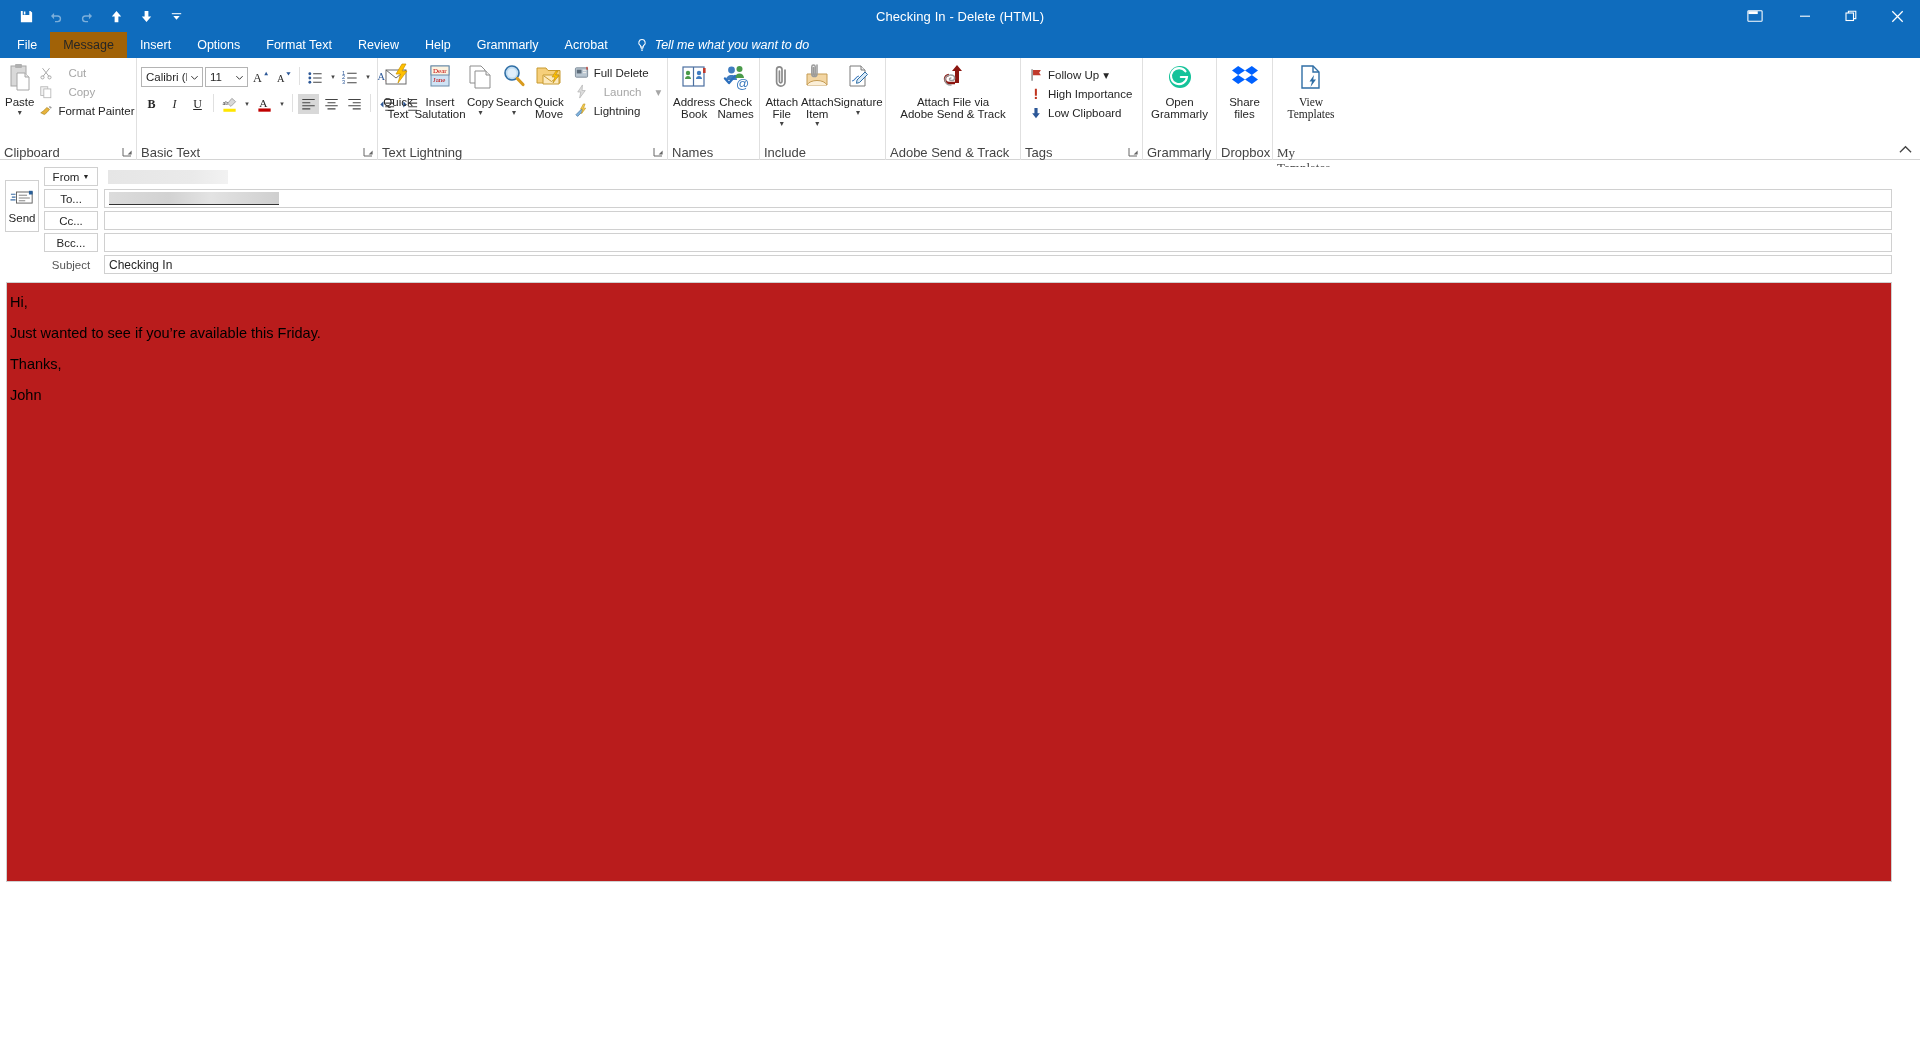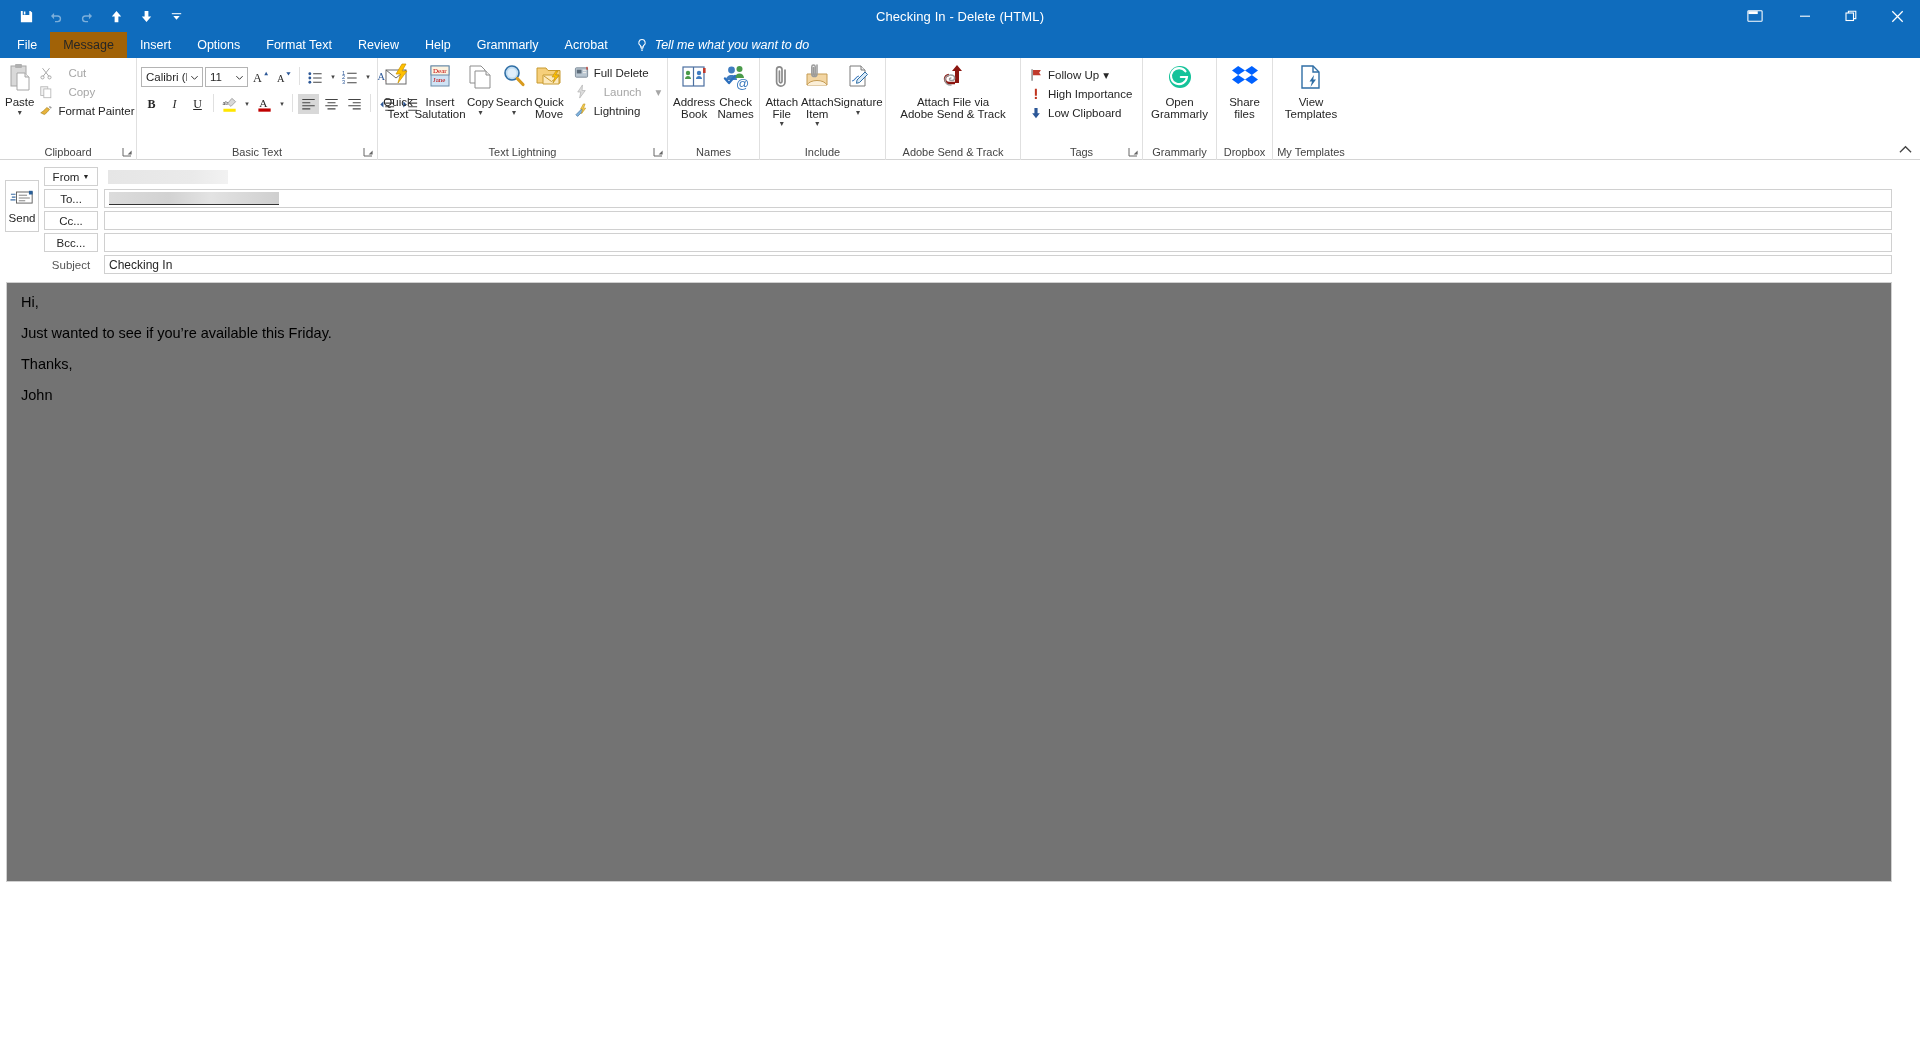--- a/index.html
+++ b/index.html
@@ -85,23 +85,22 @@
     height: 102px;
   }
   .rgroup-body {
     flex: 1;
     display: flex;
     align-items: flex-start;
     padding: 3px 4px 0 4px;
   }
   .rgroup-label {
     height: 15px;
-    font-size: 11px;
+    font-size: 13px;
     color: #444;
-    text-align: center;
     line-height: 15px;
     position: relative;
     padding: 0 4px;
   }
   .dialog-launcher {
     position: absolute; right: 3px; bottom: 2px;
     width: 11px; height: 11px;
     color: #555;
   }
 
@@ -209,23 +208,23 @@
     background: linear-gradient(90deg,#dcdcdc 0%,#d2d2d2 35%,#e3e3e3 60%,#cfcfcf 100%);
     filter: blur(.7px);
   }
   .redact.from { width: 120px; height: 14px; background: linear-gradient(90deg,#e6e6e6,#eaeaea 70%,#f2f2f2); }
   .redact.to { width: 170px; border-bottom: 1px solid #333; }
 
   
   .bodywrap {
     margin: 6px 28px 0 6px;
     border: 1px solid #d0d0d0;
-    background: #737373;
+    background: #b91c1c;
     height: 600px;
-    padding: 12px 14px;
+    padding: 12px 3px;
     font-family: "Liberation Serif", serif;
   }
   .bodyline {
     font-size: 14.5px;
     line-height: 15px;
     color: #000;
     font-family: "Liberation Sans", sans-serif;
     margin-bottom: 16px;
   }
 </style>
@@ -761,21 +760,21 @@
             <path d="M20.8 21 27 16.5 20.8 12 14 16.5z" fill="#0061ff"></path>
           </svg>
         </span>
         <span class="lbl">Share
 files</span>
       </div>
     </div>
     <div class="rgroup-label">Dropbox</div>
   </div>
 
-  <div class="rgroup" style="width:76px;border-right:none;">
+  <div class="rgroup" style="width:76px;border-right:none;font-family:Liberation Serif, serif;">
     <div class="rgroup-body" style="justify-content:center;">
       <div class="bigbtn w60">
         <span class="ico">
           <svg width="26" height="28" viewBox="0 0 26 28">
             <path d="M4 3h11l6 6v16H4z" fill="#fff" stroke="#2f6ea5" stroke-width="1.4"></path>
             <path d="M15 3v6h6" fill="none" stroke="#2f6ea5" stroke-width="1.4"></path>
             <path d="M16 12l-4.5 6.5H14L12.5 24l5.5-7.5h-2.8L16 12z" fill="#2f6ea5"></path>
           </svg>
         </span>
         <span class="lbl">View

